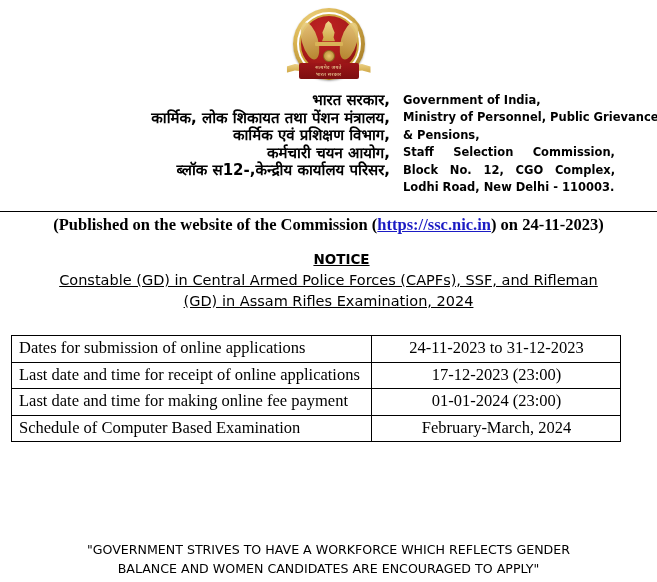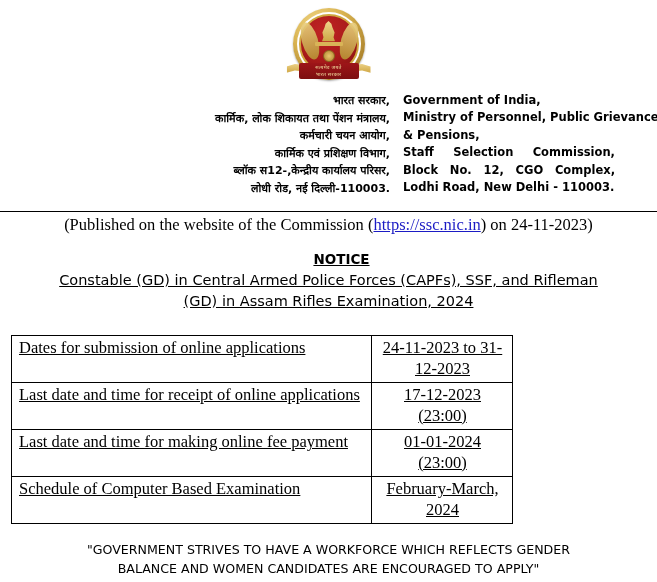--- a/index.html
+++ b/index.html
@@ -124,21 +124,21 @@
     height: 118px;
   }
   .addr-hi {
     position: absolute;
     left: 0;
     top: 0;
     width: 390px;
     text-align: right;
     font-family: "DejaVu Sans", sans-serif;
     font-weight: bold;
-    font-size: 11px;
+    font-size: 15px;
     line-height: 17.5px;
     color: #000;
   }
   .addr-en {
     position: absolute;
     left: 391px;
     top: 0;
     width: 260px;
     text-align: left;
     font-family: "DejaVu Sans", sans-serif;
@@ -167,21 +167,21 @@
   }
 
   
   .published {
     position: absolute;
     top: 215px;
     left: 0;
     width: 657px;
     text-align: center;
     font-family: "Liberation Serif", serif;
-    font-weight: normal;
+    font-weight: bold;
     font-size: 16.5px;
     line-height: 20px;
   }
   .published a {
     color: #1b1bc4;
     text-decoration: underline;
   }
 
   
   .notice-title {
@@ -209,25 +209,24 @@
     font-size: 14.5px;
     line-height: 21px;
   }
   .exam-title span { text-decoration: underline; }
 
   
   .sched-table {
     position: absolute;
     left: 11px;
     top: 335px;
-    width: 502px;
+    width: 610px;
     border-collapse: collapse;
     table-layout: fixed;
     font-family: "Liberation Serif", serif;
-    text-decoration: underline;
   }
   .sched-table td {
     border: 1.1px solid #000;
     padding: 2px 6px 3px 7px;
     font-size: 16.5px;
     line-height: 20.5px;
     vertical-align: top;
   }
   .sched-table td.label {
     width: 346px;
@@ -272,24 +271,23 @@
       <div>सत्यमेव जयते</div>
       <div>भारत सरकार</div>
     </div>
   </div>
 </div>
 
 <div class="addr">
   <div class="addr-hi">
     <div>भारत सरकार,</div>
     <div>कार्मिक, लोक शिकायत तथा पेंशन मंत्रालय,</div>
+    <div>कार्मिक एवं प्रशिक्षण विभाग,</div>
     <div>कर्मचारी चयन आयोग,</div>
-    <div>कार्मिक एवं प्रशिक्षण विभाग,</div>
     <div>ब्लॉक स12-,केन्द्रीय कार्यालय परिसर,</div>
-    <div>लोधी रोड, नई दिल्ली-110003.</div>
   </div>
   <div class="addr-en">
     <div>Government of India,</div>
     <div>Ministry of Personnel, Public Grievances</div>
     <div>&amp; Pensions,</div>
     <div class="just">Staff Selection Commission,</div>
     <div class="just">Block No. 12, CGO Complex,</div>
     <div>Lodhi Road, New Delhi - 110003.</div>
   </div>
 </div>

